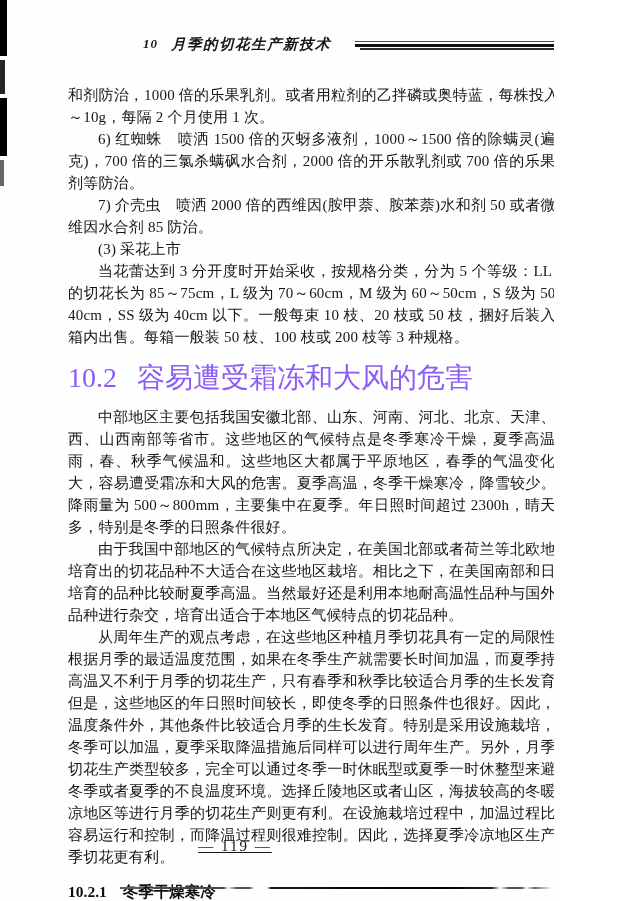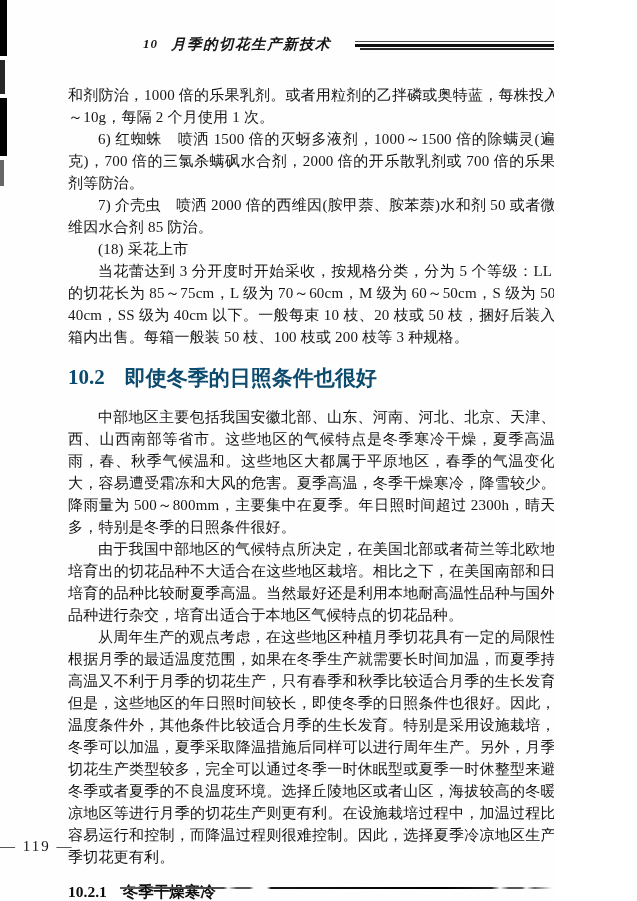--- a/index.html
+++ b/index.html
@@ -40,35 +40,35 @@
   }
   .content p{
     margin:0;font-size:15px;line-height:22px;
     text-align:justify;letter-spacing:.2px;
   }
   .content p.indent{text-indent:2em;}
   
   .section-heading{
     margin:15px 0 14px 0;height:29px;
     font-family:"Liberation Sans","DejaVu Sans",sans-serif;
-    font-weight:bold;font-size:21px;color:#0c4a6e;
+    font-weight:normal;font-size:28px;color:#8b5cf6;
     display:flex;align-items:center;white-space:nowrap;
   }
   .section-heading .sec-num{margin-right:20px;font-family:"Liberation Serif",serif;}
   .subsection-heading{
     margin:13px 0 5px 0;height:22px;
     font-family:"Liberation Sans","DejaVu Sans",sans-serif;
     font-weight:bold;font-size:15.5px;color:#0d0d0d;
     display:flex;align-items:center;white-space:nowrap;
   }
   .subsection-heading .sub-num{margin-right:16px;font-family:"Liberation Serif",serif;}
   
   .page-number{
     position:absolute;top:838px;left:0;width:470px;
-    font-size:15px;letter-spacing:2px;
+    text-align:center;font-size:15px;letter-spacing:2px;text-decoration:underline;
   }
   .footer-rule{
     position:absolute;top:887px;left:120px;width:432px;height:2px;
     background:linear-gradient(90deg,
       #5a5a5a 0%,#5a5a5a 5%,transparent 6%,
       #4a4a4a 8%,#4a4a4a 24%,transparent 25%,
       #555 27%,#555 30%,transparent 31%,transparent 34%,
       #151515 35%,#000 75%,#222 86%,transparent 88%,
       #555 90%,#555 93%,transparent 94%,#666 96%,transparent 100%);
   }
@@ -98,26 +98,26 @@
       <span class="hr1" style="display:block"></span>
       <span class="hr2" style="display:block"></span>
       <span class="hr3" style="display:block"></span>
     </span>
   </div>
 
   <div class="content">
     <p>和剂防治，1000 倍的乐果乳剂。或者用粒剂的乙拌磷或奥特蓝，每株投入 5～10g，每隔 2 个月使用 1 次。</p>
     <p class="indent">6) 红蜘蛛　喷洒 1500 倍的灭蚜多液剂，1000～1500 倍的除螨灵(遍地克)，700 倍的三氯杀螨砜水合剂，2000 倍的开乐散乳剂或 700 倍的乐果乳剂等防治。</p>
     <p class="indent">7) 介壳虫　喷洒 2000 倍的西维因(胺甲萘、胺苯萘)水和剂 50 或者微西维因水合剂 85 防治。</p>
-    <p class="indent">(18) 采花上市</p>
+    <p class="indent">(3) 采花上市</p>
     <p class="indent">当花蕾达到 3 分开度时开始采收，按规格分类，分为 5 个等级：LL 级的切花长为 85～75cm，L 级为 70～60cm，M 级为 60～50cm，S 级为 50～40cm，SS 级为 40cm 以下。一般每束 10 枝、20 枝或 50 枝，捆好后装入纸箱内出售。每箱一般装 50 枝、100 枝或 200 枝等 3 种规格。</p>
 
     <div class="section-heading">
       <span class="sec-num">10.2</span>
-      <span class="sec-title">即使冬季的日照条件也很好</span>
+      <span class="sec-title">容易遭受霜冻和大风的危害</span>
     </div>
 
     <p class="indent">中部地区主要包括我国安徽北部、山东、河南、河北、北京、天津、陕西、山西南部等省市。这些地区的气候特点是冬季寒冷干燥，夏季高温多雨，春、秋季气候温和。这些地区大都属于平原地区，春季的气温变化较大，容易遭受霜冻和大风的危害。夏季高温，冬季干燥寒冷，降雪较少。年降雨量为 500～800mm，主要集中在夏季。年日照时间超过 2300h，晴天较多，特别是冬季的日照条件很好。</p>
     <p class="indent">由于我国中部地区的气候特点所决定，在美国北部或者荷兰等北欧地区培育出的切花品种不大适合在这些地区栽培。相比之下，在美国南部和日本培育的品种比较耐夏季高温。当然最好还是利用本地耐高温性品种与国外的品种进行杂交，培育出适合于本地区气候特点的切花品种。</p>
     <p class="indent">从周年生产的观点考虑，在这些地区种植月季切花具有一定的局限性。根据月季的最适温度范围，如果在冬季生产就需要长时间加温，而夏季持续高温又不利于月季的切花生产，只有春季和秋季比较适合月季的生长发育。但是，这些地区的年日照时间较长，即使冬季的日照条件也很好。因此，除温度条件外，其他条件比较适合月季的生长发育。特别是采用设施栽培，在冬季可以加温，夏季采取降温措施后同样可以进行周年生产。另外，月季的切花生产类型较多，完全可以通过冬季一时休眠型或夏季一时休整型来避开冬季或者夏季的不良温度环境。选择丘陵地区或者山区，海拔较高的冬暖夏凉地区等进行月季的切花生产则更有利。在设施栽培过程中，加温过程比较容易运行和控制，而降温过程则很难控制。因此，选择夏季冷凉地区生产月季切花更有利。</p>
 
     <div class="subsection-heading">
       <span class="sub-num">10.2.1</span>
       <span class="sub-title">冬季干燥寒冷</span>
     </div>

